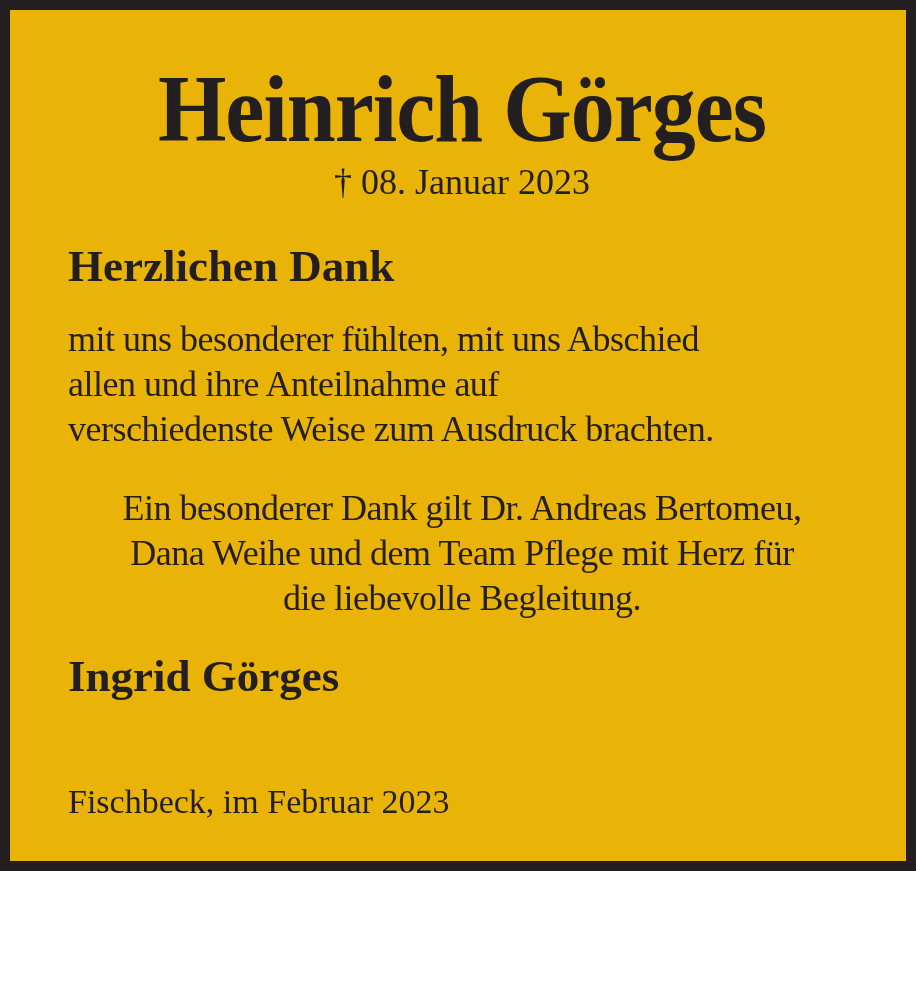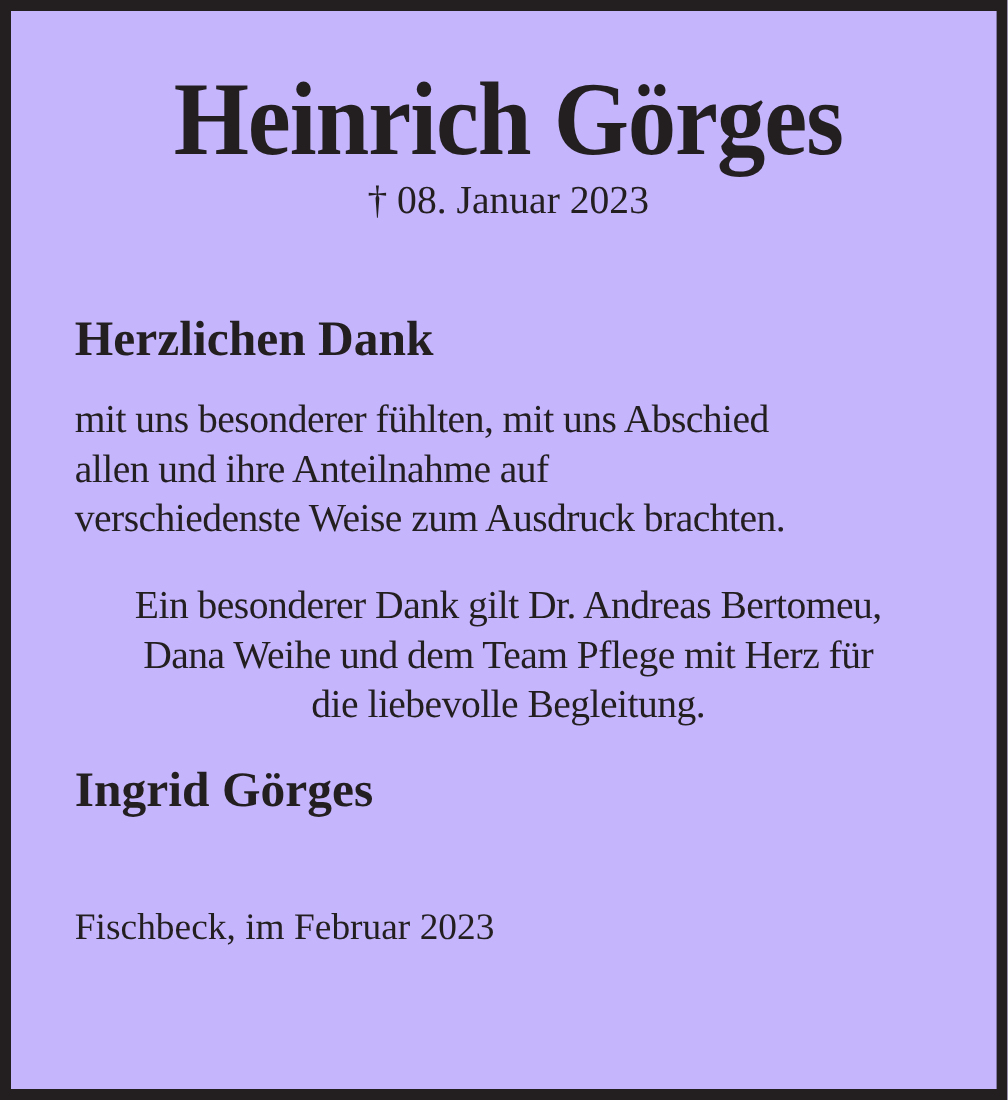--- a/index.html
+++ b/index.html
@@ -11,23 +11,23 @@
     width: 916px;
     height: 1000px;
     box-sizing: border-box;
     font-family: "Liberation Serif", "DejaVu Serif", serif;
     color: #231f20;
     overflow: hidden;
   }
   .notice-frame {
     box-sizing: border-box;
     width: 916px;
-    height: 1000px;
+    height: 871px;
     border: 10px solid #231f20;
-    background: #c4b5fd;
+    background: #eab308;
   }
   .notice-inner {
     box-sizing: border-box;
     width: 100%;
     height: 100%;
     padding: 30px 50px 0 58px;
   }
   .deceased-name {
     text-align: center;
     font-size: 88px;
@@ -40,21 +40,21 @@
   }
   .death-date {
     text-align: center;
     font-size: 36px;
     line-height: 1.2;
     margin-top: 6px;
   }
   .thanks-heading {
     font-size: 45px;
     font-weight: bold;
-    margin-top: 80px;
+    margin-top: 38px;
     line-height: 1.1;
   }
   .body-paragraph {
     font-size: 36px;
     line-height: 45px;
     margin-top: 26px;
     letter-spacing: -0.5px;
   }
   .paragraph-2 {
     margin-top: 34px;

